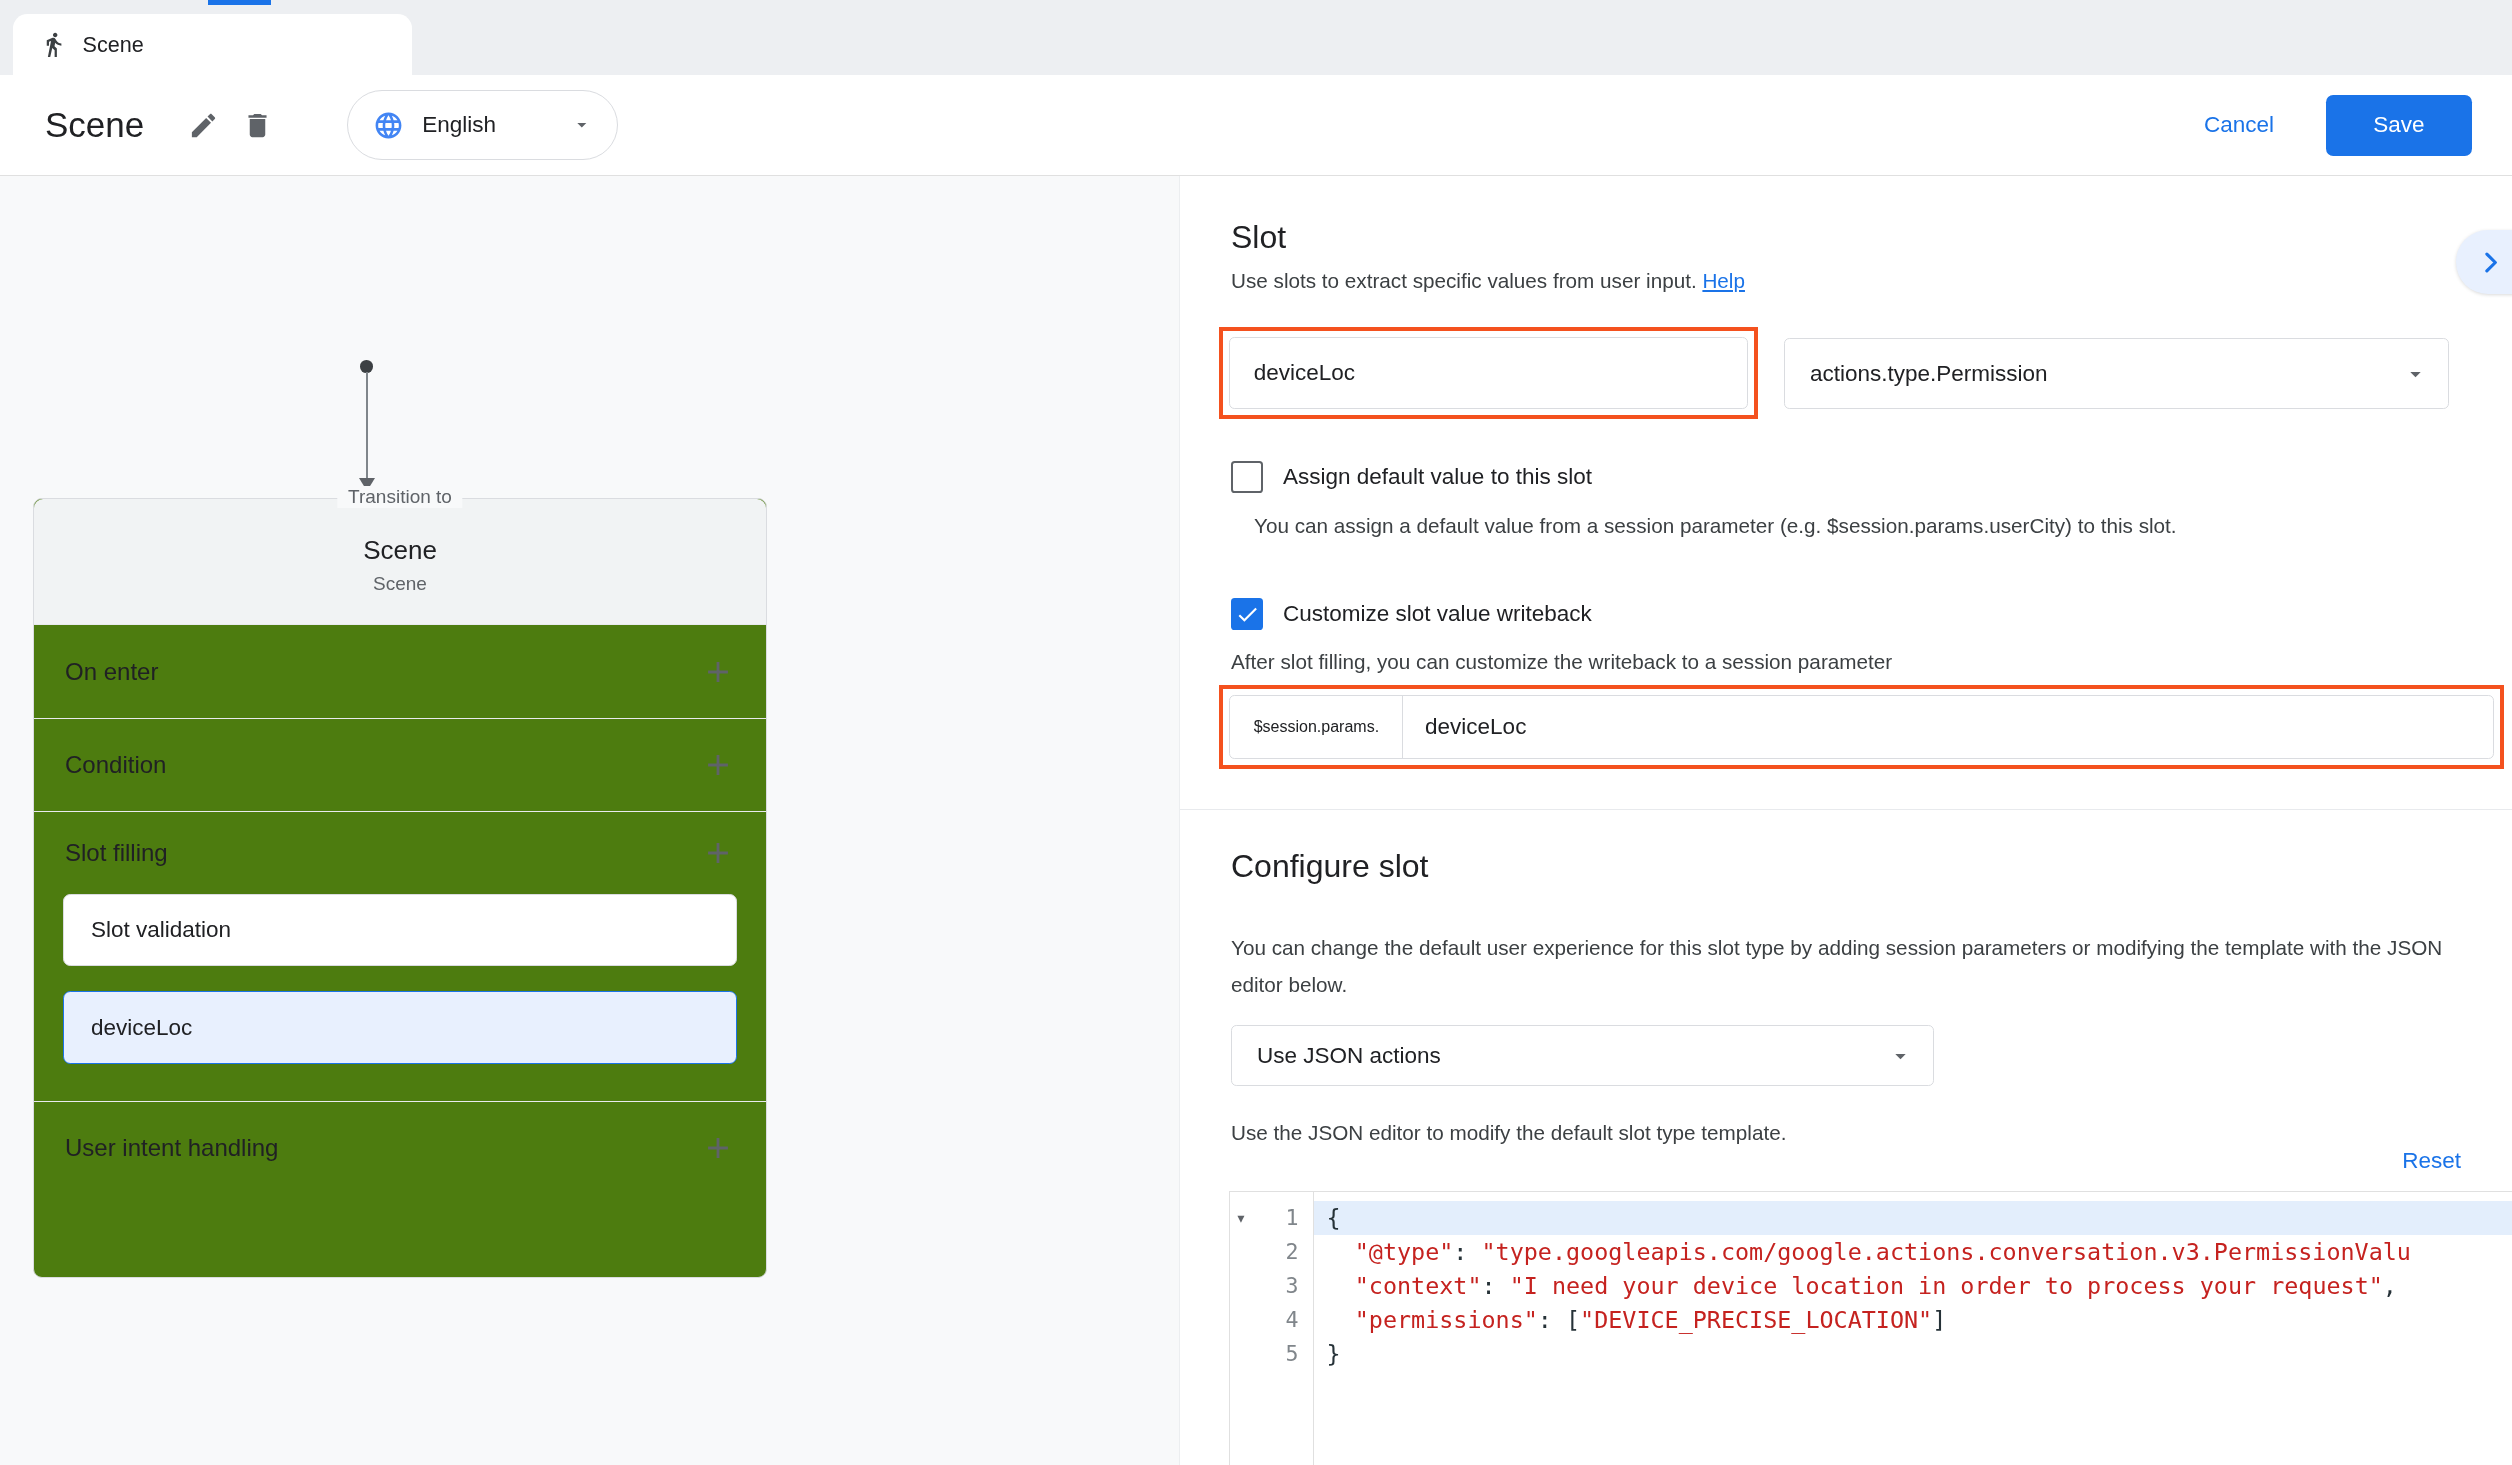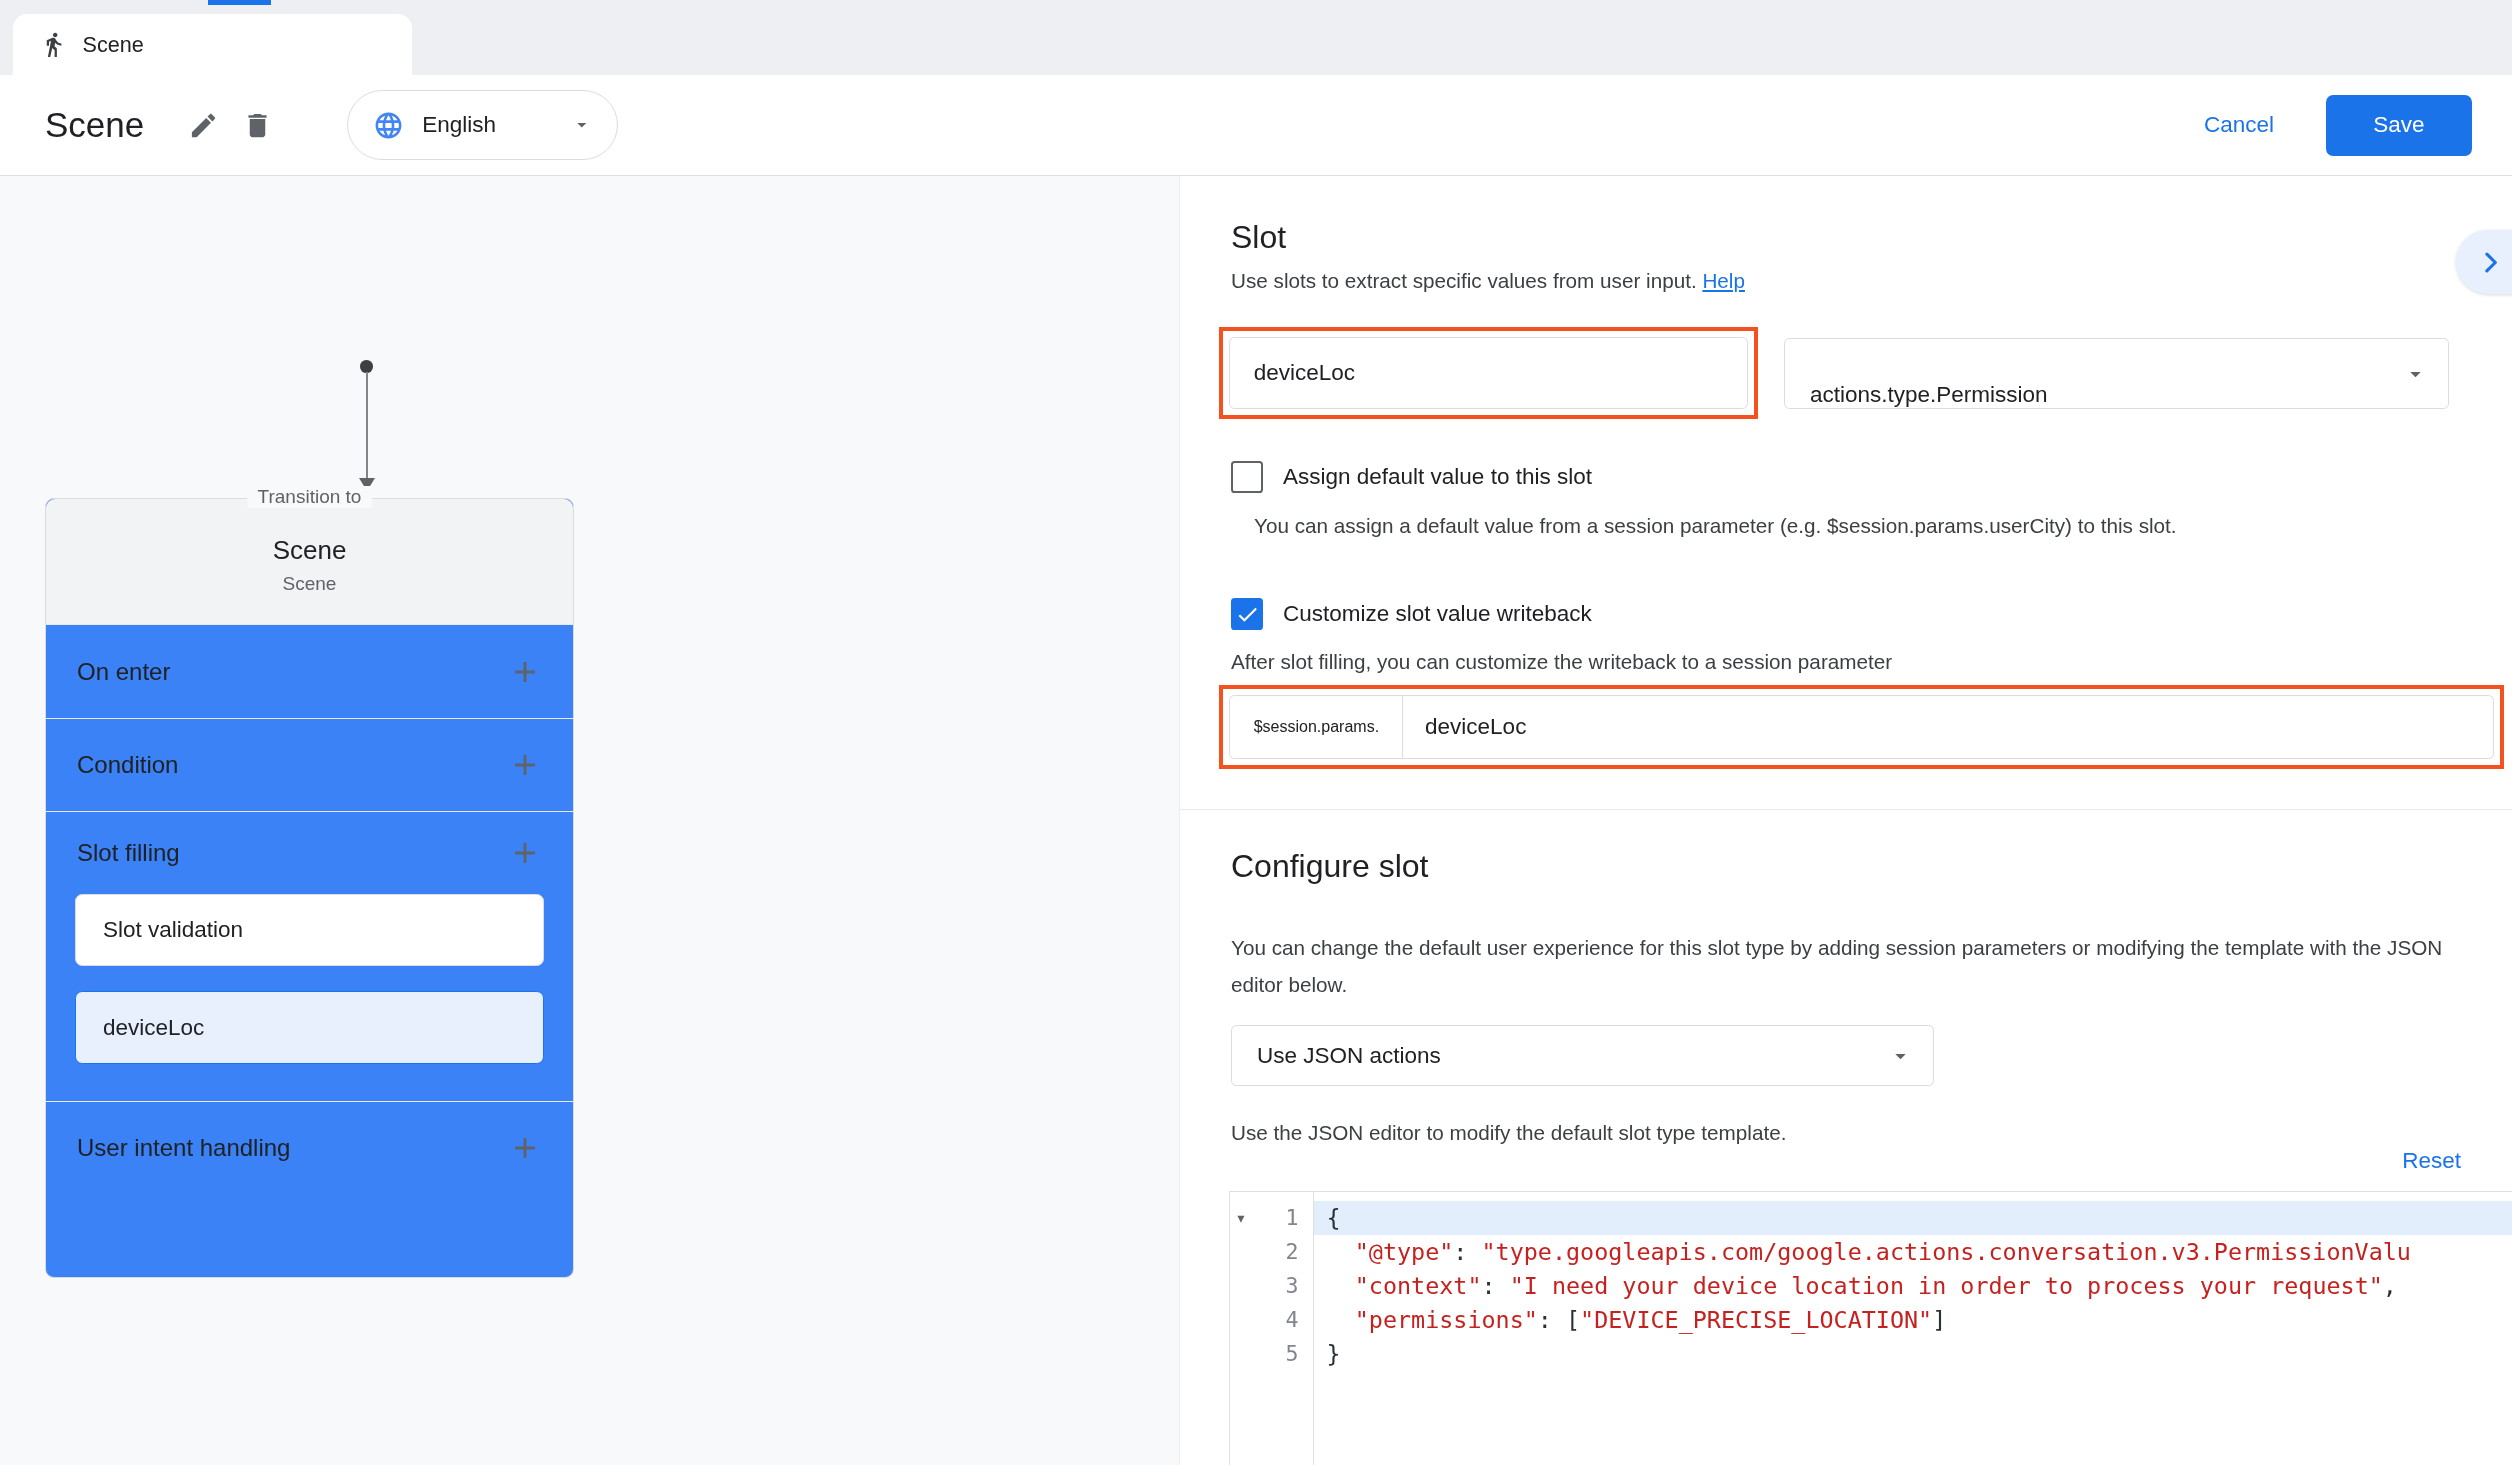--- a/index.html
+++ b/index.html
@@ -42,21 +42,21 @@
   .legend { position:absolute; top:-12.6px; left:50%; transform:translateX(-50%); background:#f8f9fa;
             padding:0 10.8px; font-size:19px; color:#5f6368; white-space:nowrap; }
   .from-title { font-size:24px; color:#202124; }
   .from-sub { font-size:19px; color:#5f6368; margin-top:9px; }
 
   .conn-dot { position:absolute; left:360px; top:184px; width:12.6px; height:12.6px; border-radius:50%; background:#3c4043; }
   .conn-line { position:absolute; left:366px; top:196px; width:1.8px; height:106px; background:#80868b; }
   .conn-arrow { position:absolute; left:359px; top:302px; width:0; height:0;
                 border-left:8px solid transparent; border-right:8px solid transparent; border-top:13.5px solid #5f6368; }
 
-  .to-card { position:absolute; left:45px; top:322px; width:529px; height:780px; background:#3b82f6;
+  .to-card { position:absolute; left:33px; top:322px; width:734px; height:780px; background:#4d7c0f;
              border:0.9px solid #dadce0; border-radius:9px; }
   .card-head { position:relative; height:126px; background:#f1f3f4; border-radius:9px 9px 0 0;
                border-bottom:0.9px solid #e8eaed; text-align:center; padding-top:36px; }
   .card-title { font-size:26px; color:#202124; }
   .card-sub { font-size:19px; color:#5f6368; margin-top:7.2px; }
 
   .section-row { height:93px; display:flex; align-items:center; justify-content:space-between;
                  padding:0 31px; cursor:pointer; }
   .section-row + .section-row, .slot-section, .section-row.bordered { border-top:0.9px solid #e8eaed; }
   .row-label { font-size:24px; color:#202124; }
@@ -75,21 +75,21 @@
   .help-link { color:#1a73e8; text-decoration:underline; cursor:pointer; }
 
   .hl-box { border:4.5px solid #f4511e; padding:6.3px; background:#fff; }
   .hl-name { left:39px; top:151px; width:539px; height:92px; }
   .field { width:100%; height:100%; border:0.9px solid #dadce0; border-radius:5.4px; background:#fff;
            display:flex; align-items:center; }
   .field input { border:none; outline:none; background:transparent; font-family:inherit; font-size:22.5px;
                  color:#202124; width:100%; padding:0 23.4px; height:100%; }
 
   .type-select { left:604px; top:162px; width:665px; height:71px; border:0.9px solid #dadce0; border-radius:5.4px;
-                 display:flex; align-items:flex-end; padding:0 54px 0 25px; font-size:22.5px; color:#202124;
+                 display:flex; align-items:center; padding:0 54px 0 25px; font-size:22.5px; color:#202124;
                  cursor:pointer; background:#fff; }
   .caret { position:absolute; right:20px; top:50%; transform:translateY(-50%); }
 
   .cb-row { display:flex; align-items:center; gap:20px; cursor:pointer; }
   .cb-row1 { left:51px; top:285px; }
   .cb-row2 { left:51px; top:422px; }
   .checkbox { width:32px; height:32px; border-radius:3.6px; flex:none; }
   .checkbox.empty { border:2.7px solid #5f6368; background:#fff; }
   .checkbox.checked { background:#1a73e8; display:flex; align-items:center; justify-content:center; }
   .cb-label { font-size:22.5px; font-weight:500; color:#202124; }

